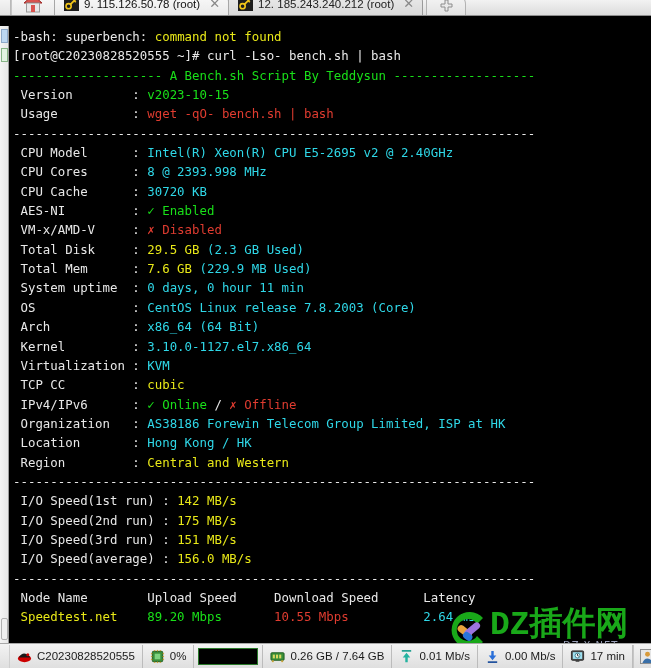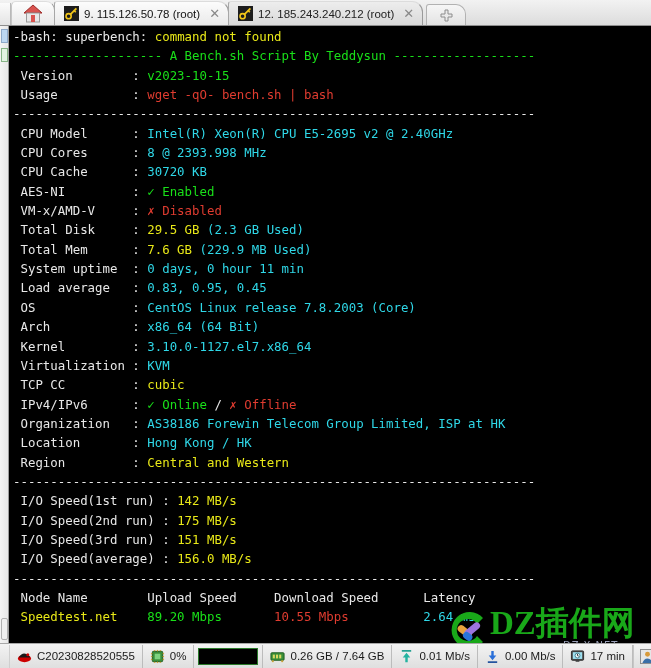--- a/index.html
+++ b/index.html
@@ -6,21 +6,21 @@
   html, body {
     width: 651px; height: 668px;
     overflow: hidden;
     background: #000;
     font-family: "DejaVu Sans Mono", monospace;
   }
   #app { position: relative; width: 651px; height: 668px; background: #000; }
 
   
   .tabbar {
-    position: absolute; top: 0; left: 0; width: 651px; height: 26px;
+    position: absolute; top: 0; left: 0; width: 651px; height: 16px;
     background: linear-gradient(#f2f2f2, #dcdcdc);
     border-bottom: 1px solid #8d8d8d;
     display: flex; align-items: flex-end;
     font-family: "Liberation Sans", sans-serif;
   }
   .tab-left-stub {
     width: 11px; height: 22px;
     background: linear-gradient(#fbfbfb, #e4e4e4);
     border-right: 1px solid #b9b9b9;
   }
@@ -121,21 +121,21 @@
   .watermark {
     position: absolute; left: 443px; top: 600px;
     width: 205px; height: 58px;
     pointer-events: none;
   }
   .wm-logo {
     position: absolute; left: 0; top: 6px; width: 48px; height: 48px;
   }
   .wm-text {
     position: absolute; left: 47px; top: 1px;
-    font-family: Liberation Serif, serif;
+    font-family: Liberation Mono, monospace;
     font-size: 33px; font-weight: bold; color: #19a819;
     letter-spacing: 0px; white-space: nowrap;
   }
   .wm-sub {
     position: absolute; left: 120px; top: 40px;
     font-family: "DejaVu Sans", sans-serif;
     font-size: 10px; color: #9aa0b8; letter-spacing: 1px;
     white-space: nowrap;
   }
 
@@ -219,40 +219,40 @@
   <div class="rail">
     <div class="rail-btn b1"></div>
     <div class="rail-btn b2"></div>
     <div class="rail-bot"></div>
   </div>
 
   <div class="term">
 
     <div class="line"><span class="w">-bash: superbench: </span><span class="y">command not found</span></div>
 
+    <div class="line"><span class="w">[root@C20230828520555 ~]# </span><span class="w">curl -Lso- bench.sh | bash</span></div>
 
     <div class="line gr">-------------------- A Bench.sh Script By Teddysun -------------------</div>
 
     <div id="info-rows">
         <div class="line"><span class="w"> Version        : </span><span class="g">v2023-10-15</span></div>
         <div class="line"><span class="w"> Usage          : </span><span class="r">wget -qO- bench.sh | bash</span></div>
       </div>
 
     <div class="line w">----------------------------------------------------------------------</div>
 
     <div id="sys-rows">
         <div class="line"><span class="w"> CPU Model      : </span><span class="c">Intel(R) Xeon(R) CPU E5-2695 v2 @ 2.40GHz</span></div>
         <div class="line"><span class="w"> CPU Cores      : </span><span class="c">8 @ 2393.998 MHz</span></div>
         <div class="line"><span class="w"> CPU Cache      : </span><span class="c">30720 KB</span></div>
         <div class="line"><span class="w"> AES-NI         : </span><span class="g">✓ Enabled</span></div>
         <div class="line"><span class="w"> VM-x/AMD-V     : </span><span class="r">✗ Disabled</span></div>
         <div class="line"><span class="w"> Total Disk     : </span><span class="y">29.5 GB</span><span class="c"> (2.3 GB Used)</span></div>
         <div class="line"><span class="w"> Total Mem      : </span><span class="y">7.6 GB</span><span class="c"> (229.9 MB Used)</span></div>
         <div class="line"><span class="w"> System uptime  : </span><span class="c">0 days, 0 hour 11 min</span></div>
-        <div class="line"><span class="w"> Load average   : </span><span class="c">0.83, 0.95, 0.45</span></div>
         <div class="line"><span class="w"> OS             : </span><span class="c">CentOS Linux release 7.8.2003 (Core)</span></div>
         <div class="line"><span class="w"> Arch           : </span><span class="c">x86_64 (64 Bit)</span></div>
         <div class="line"><span class="w"> Kernel         : </span><span class="c">3.10.0-1127.el7.x86_64</span></div>
         <div class="line"><span class="w"> Virtualization : </span><span class="c">KVM</span></div>
         <div class="line"><span class="w"> TCP CC         : </span><span class="y">cubic</span></div>
         <div class="line"><span class="w"> IPv4/IPv6      : </span><span class="g">✓ Online</span><span class="w"> / </span><span class="r">✗ Offline</span></div>
         <div class="line"><span class="w"> Organization   : </span><span class="c">AS38186 Forewin Telecom Group Limited, ISP at HK</span></div>
         <div class="line"><span class="w"> Location       : </span><span class="c">Hong Kong / HK</span></div>
         <div class="line"><span class="w"> Region         : </span><span class="y">Central and Western</span></div>
       </div>

